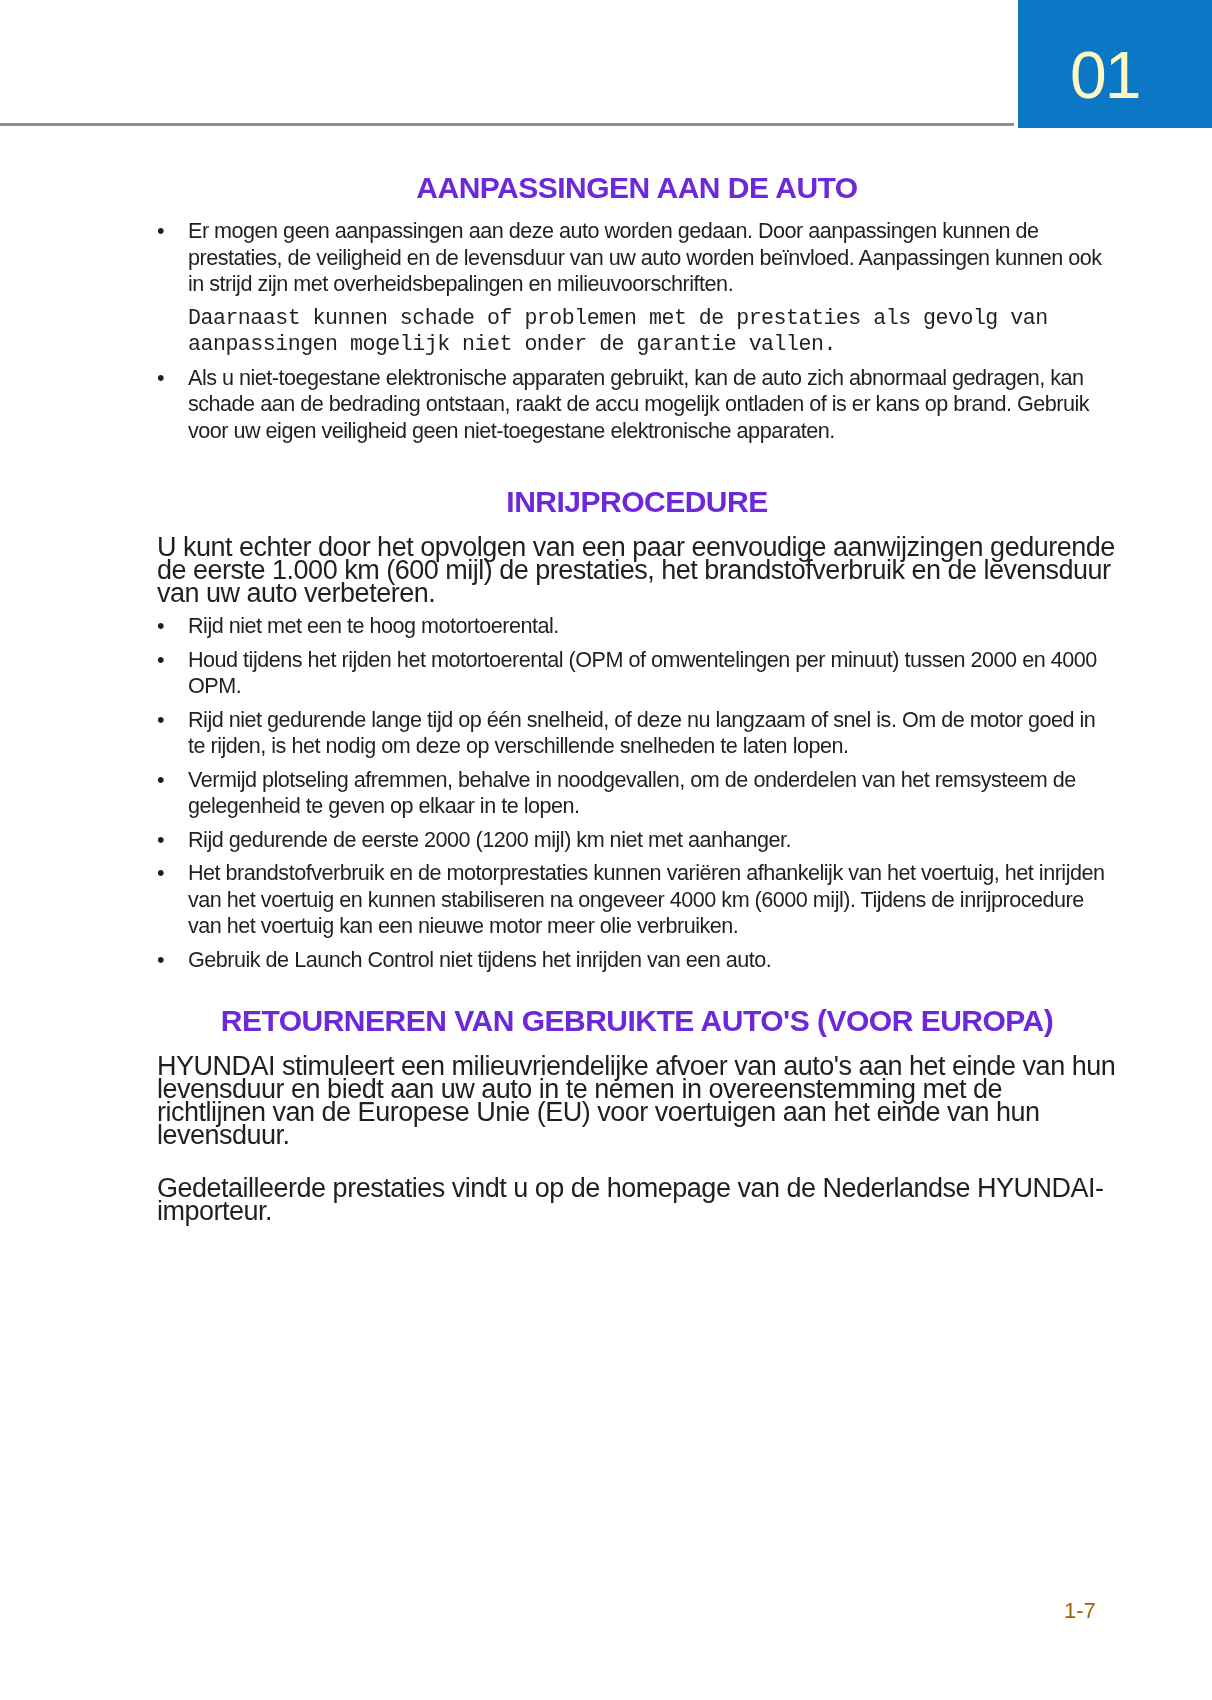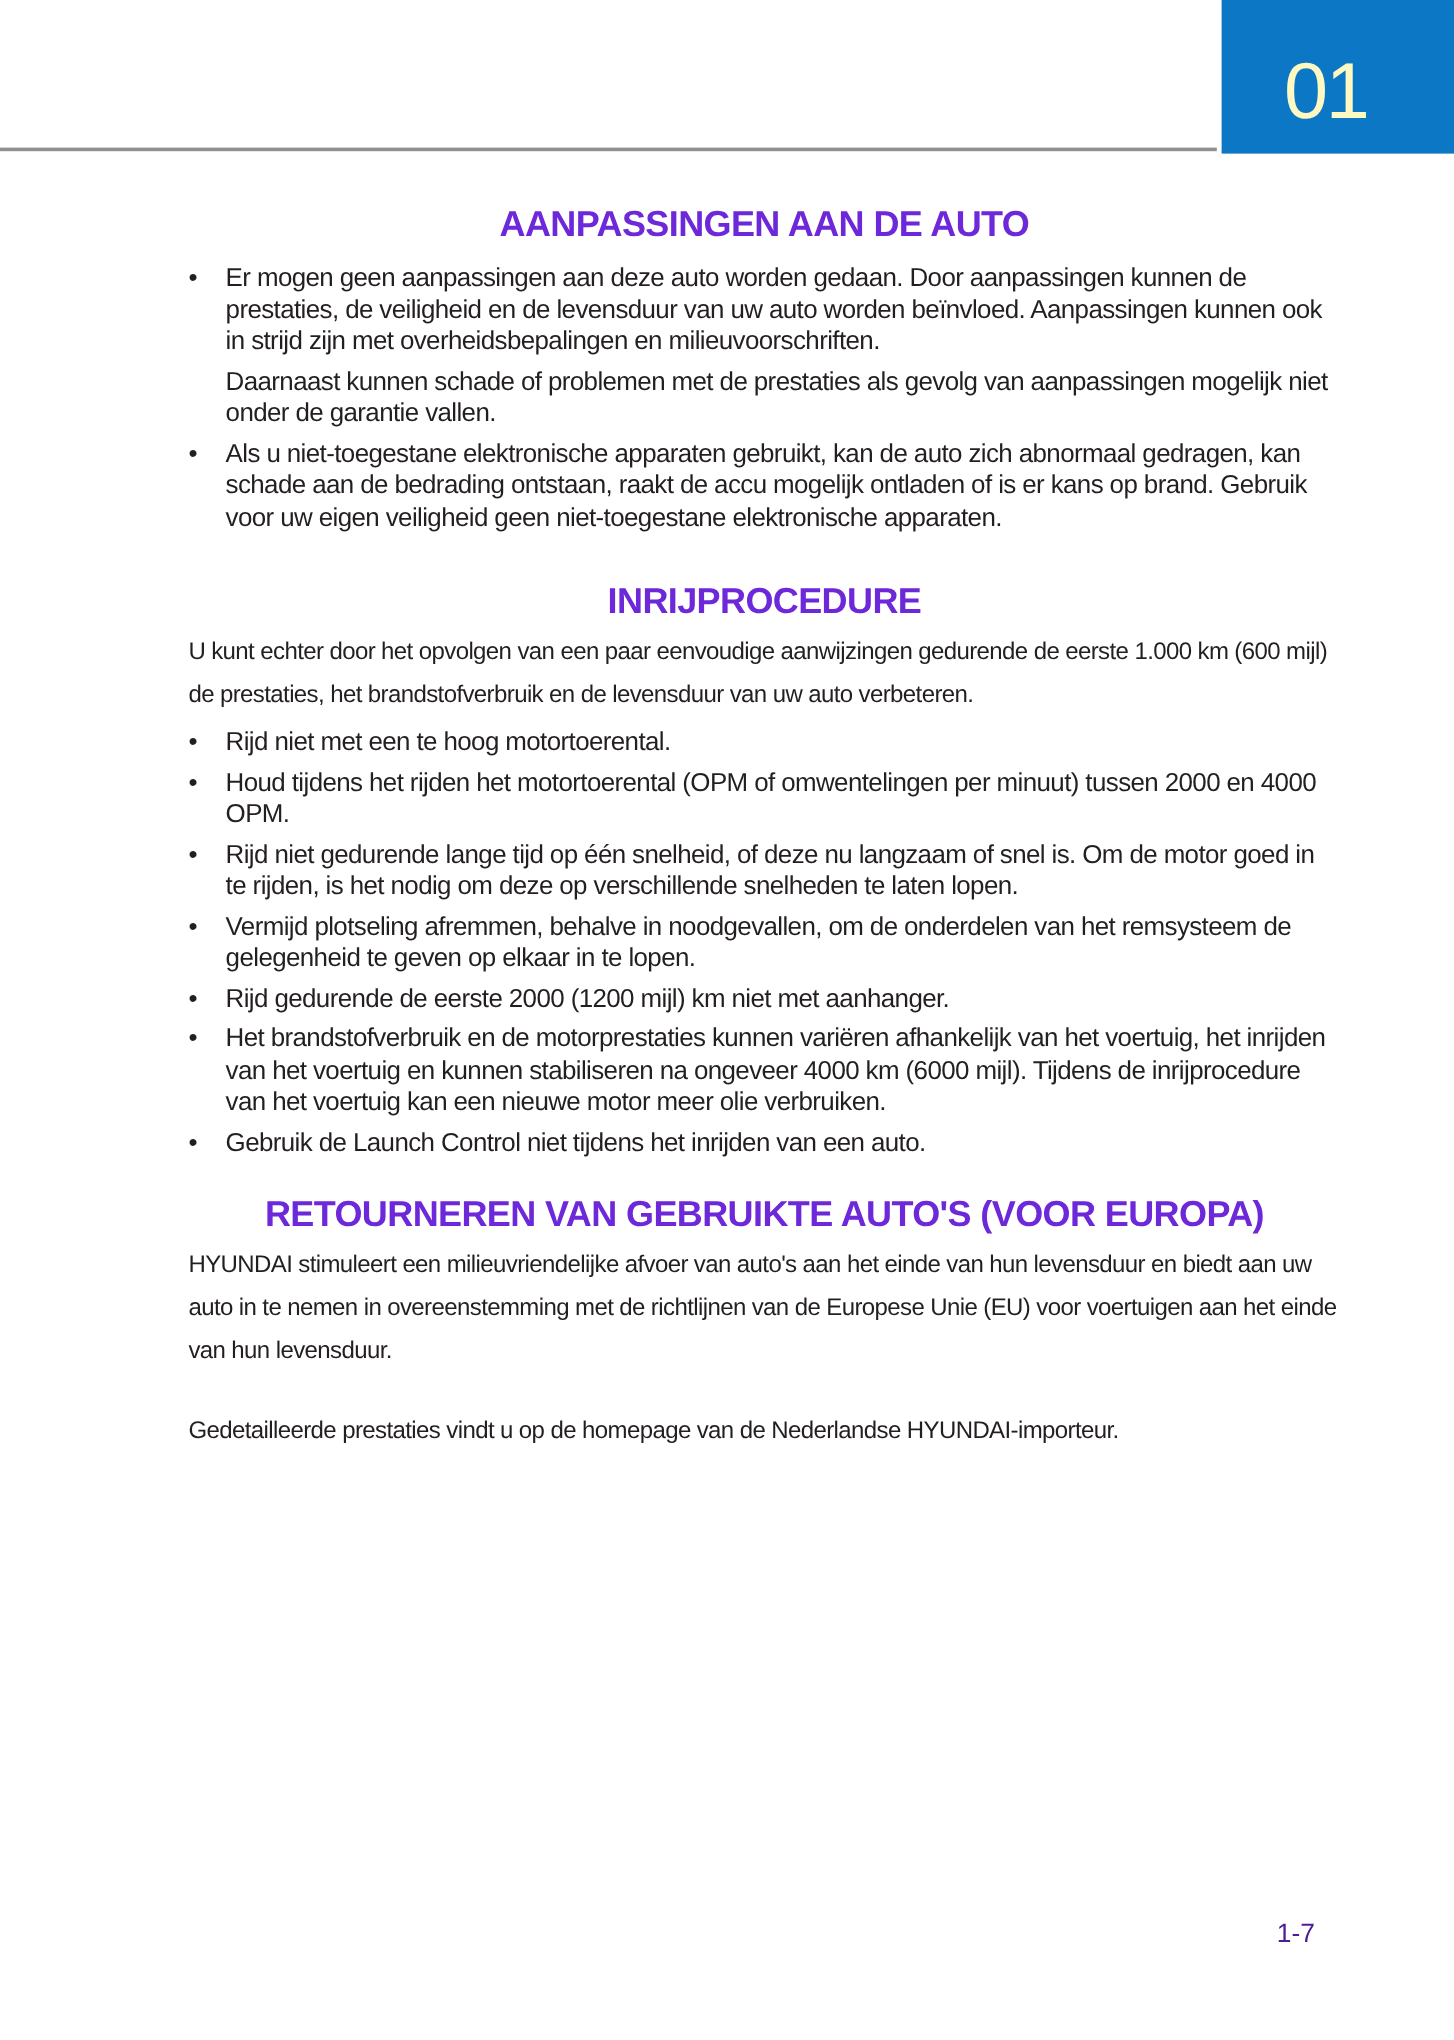--- a/index.html
+++ b/index.html
@@ -13,25 +13,25 @@
   .content { position: absolute; left: 157px; top: 168px; width: 960px; }
   h2 { margin: 0; text-align: center; color: #6d28d9; font-weight: bold; font-size: 30px; letter-spacing: -0.5px;
        line-height: 40px; font-family: "Liberation Sans", sans-serif; }
   .h-inrij { margin-top: 38px; }
   .h-retour { margin-top: 28px; }
   ul { list-style: none; margin: 10px 0 0 0; padding: 0; }
   li { position: relative; padding-left: 31px; font-size: 21.6px; line-height: 26.5px; margin-bottom: 7px;
        letter-spacing: -0.5px; }
   li .bullet { position: absolute; left: 0; top: 0; }
   li p { margin: 0; }
-  li p + p { margin-top: 7px; }
-  .para { margin: 3px 0 0 0; font-size: 20px; line-height: 36px; letter-spacing: -0.5px; }
+  li p + p { margin-top: 7px; font-family: Liberation Mono, monospace; }
+  .para { margin: 14px 0 0 0; font-size: 27px; line-height: 23px; letter-spacing: -0.5px; }
   .inrij-list { margin-top: 8px; }
   .para.gap { margin-top: 30px; }
-  .page-number { position: absolute; left: 1064px; top: 1598px; font-size: 22px; color: #4c1d95; }
+  .page-number { position: absolute; left: 1064px; top: 1598px; font-size: 22px; color: #a16207; }
 </style>
 </head>
 <body>
 
 <div class="rule"></div>
 <div class="chapter-box">
   <div class="chapter-num">01</div>
 </div>
 
 <div class="content">

